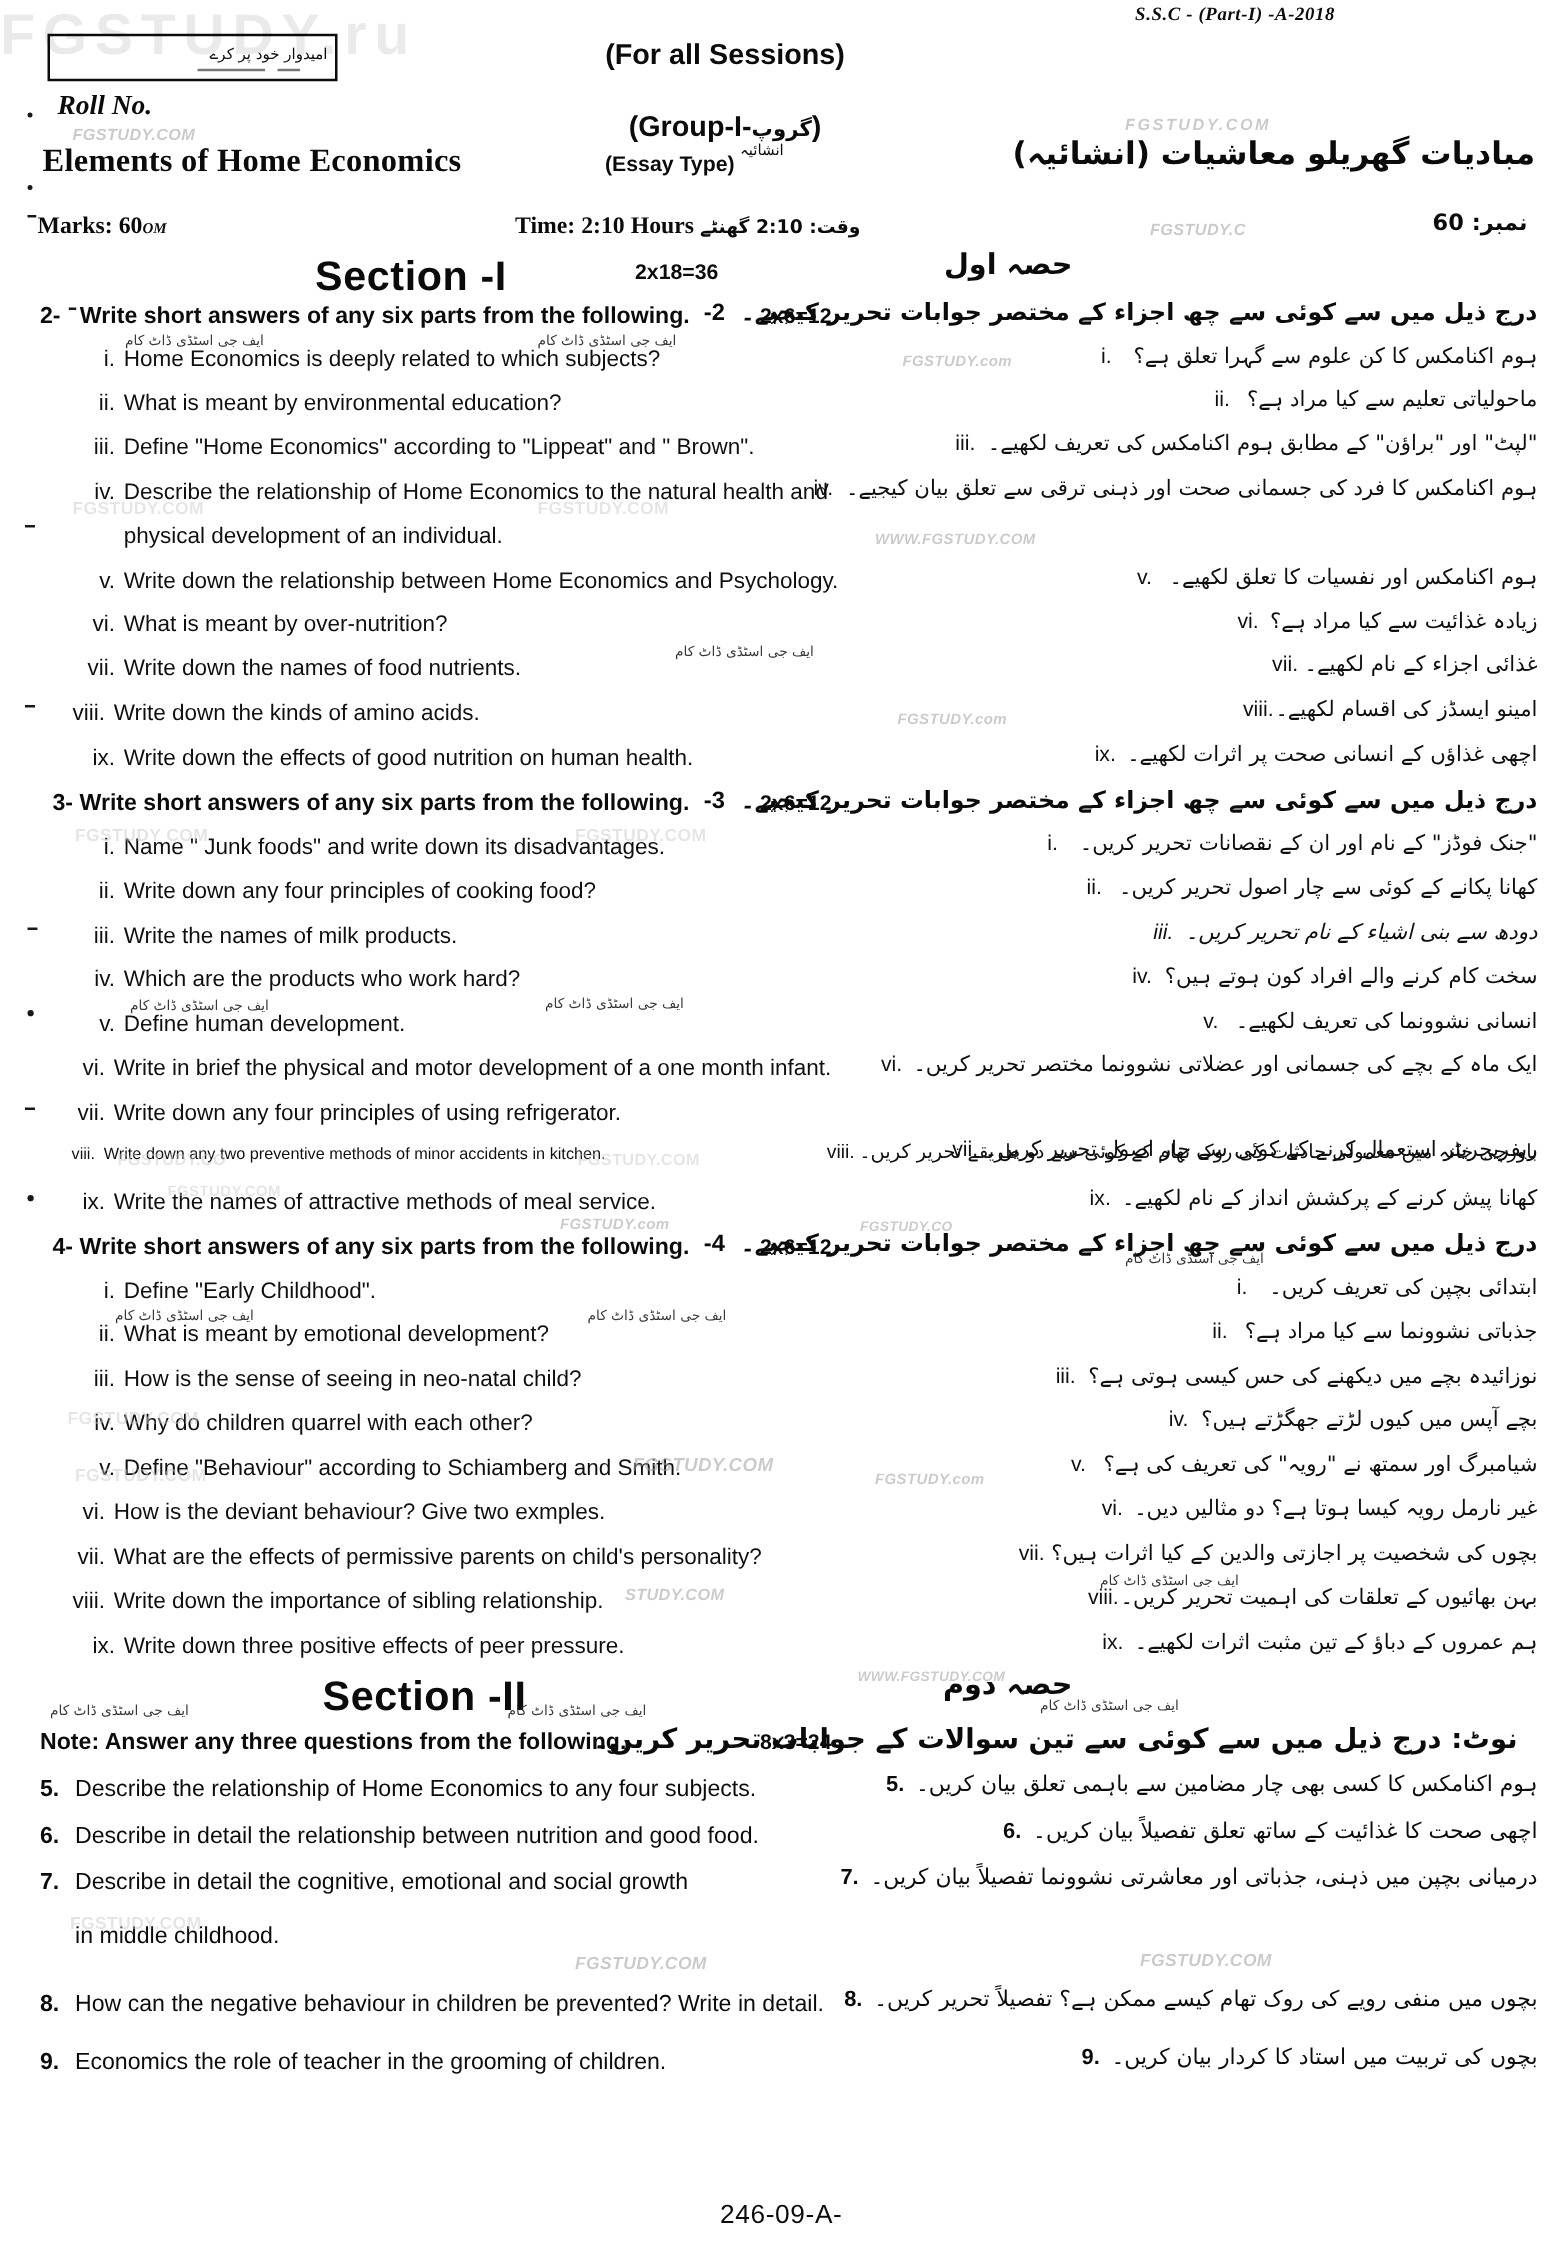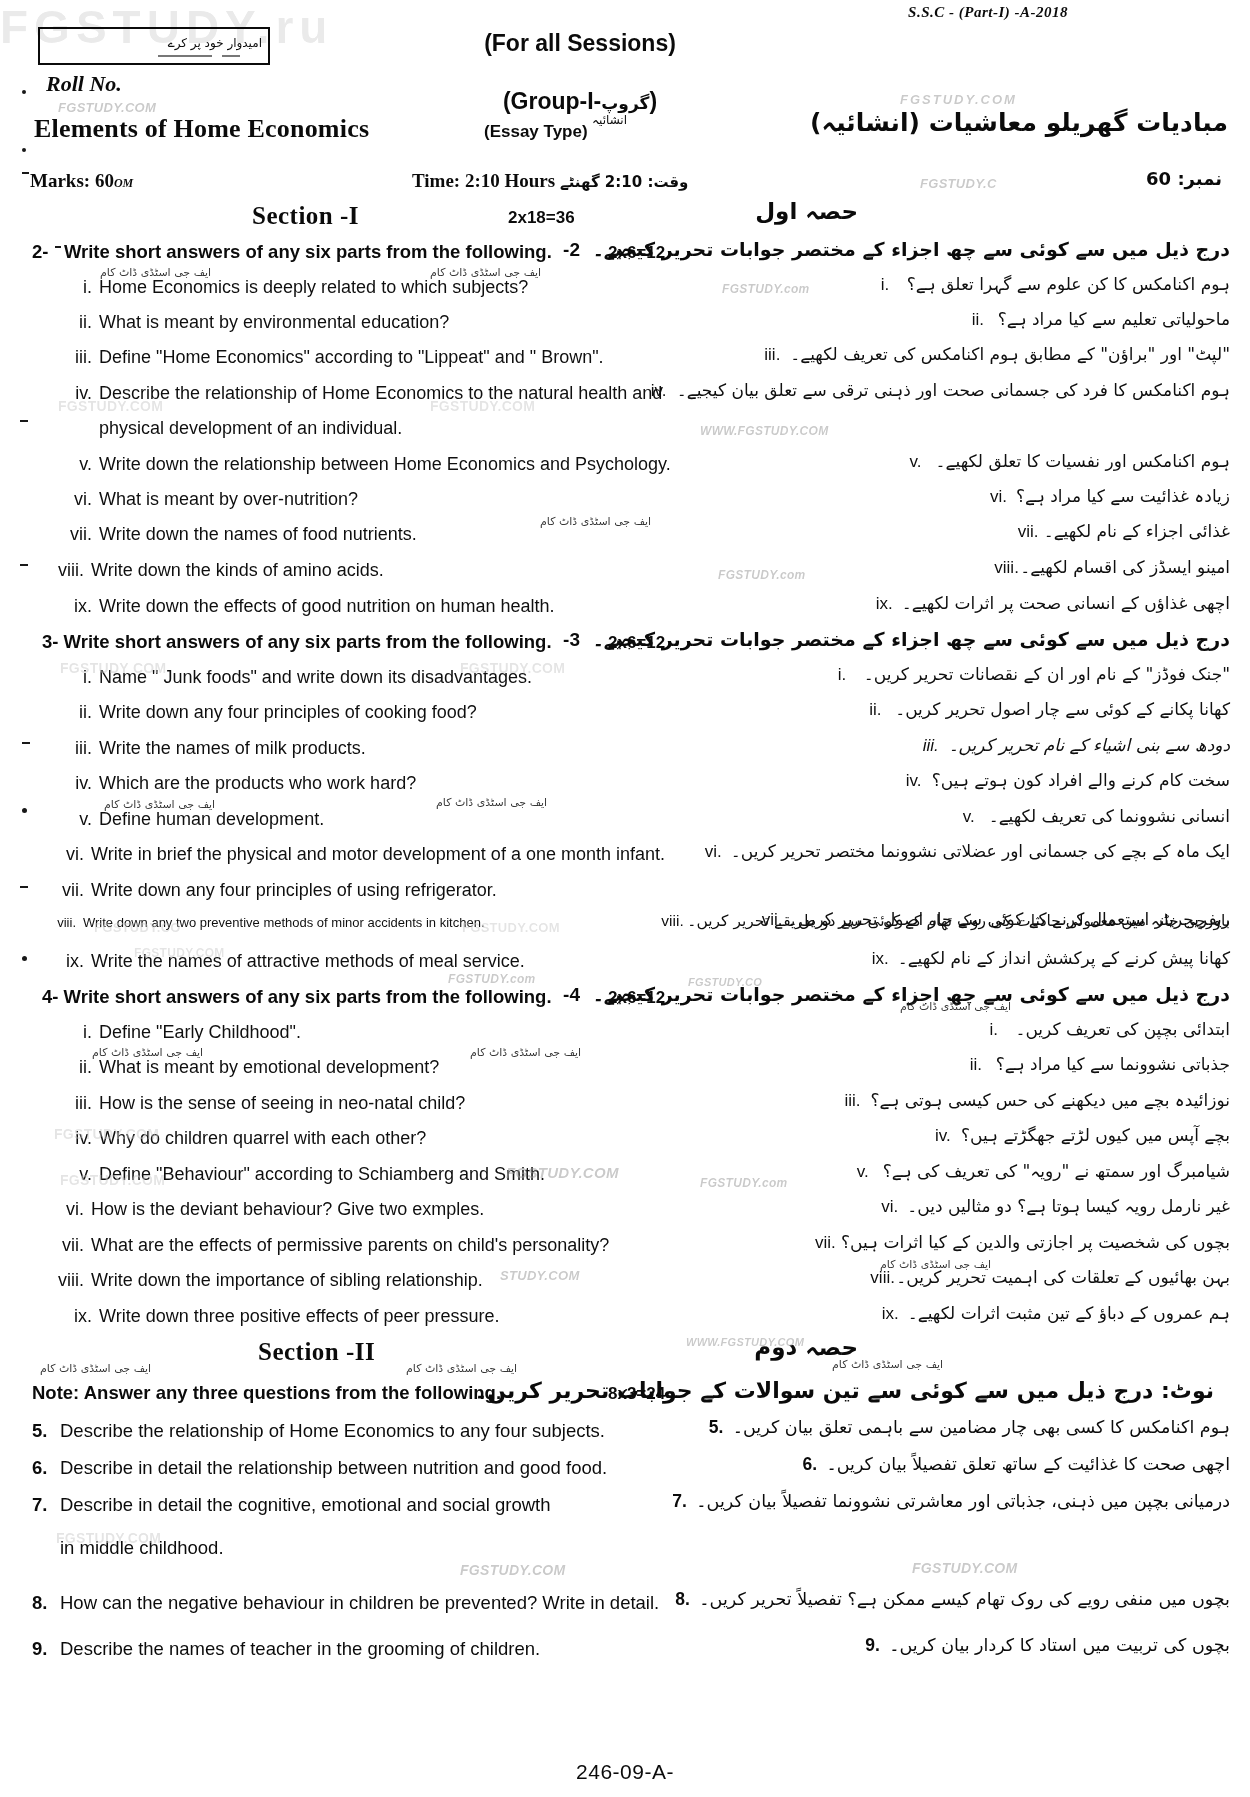--- a/index.html
+++ b/index.html
@@ -173,23 +173,23 @@
     top: 168px; right: 28px;
     font-family: "DejaVu Sans", sans-serif;
     direction: rtl;
     font-size: 18px;
     font-weight: bold;
     white-space: nowrap;
   }
 
   
   .sec-title {
-    font-family: Liberation Serif, serif;
-    font-weight: bold;
-    font-size: 25px;
+    font-family: Liberation Sans, sans-serif;
+    font-weight: bold;
+    font-size: 33px;
     letter-spacing: .5px;
   }
   .sec-marks {
     font-family: "Liberation Sans", sans-serif;
     font-weight: bold;
     font-size: 17px;
   }
   .sec-title-ur {
     font-family: "DejaVu Sans", sans-serif;
     direction: rtl;
@@ -615,21 +615,21 @@
   </div>
 
   <div class="bigq-en" style="top:1592px; left:32px;">
     <span class="bn">8.</span><span>How can the negative behaviour in children be prevented? Write in detail.</span>
   </div>
   <div class="bigq-ur" style="top:1589px;">
     <span>بچوں میں منفی رویے کی روک تھام کیسے ممکن ہے؟ تفصیلاً تحریر کریں۔</span><span class="bn">8.</span>
   </div>
 
   <div class="bigq-en" style="top:1638px; left:32px;">
-    <span class="bn">9.</span><span>Describe the names of teacher in the grooming of children.</span>
+    <span class="bn">9.</span><span>Economics the role of teacher in the grooming of children.</span>
   </div>
   <div class="bigq-ur" style="top:1635px;">
     <span>بچوں کی تربیت میں استاد کا کردار بیان کریں۔</span><span class="bn">9.</span>
   </div>
 
   <div id="footer-code">246-09-A-</div>
 
   <div class="wm" style="top:282px; left:722px; font-size:12px;">FGSTUDY.com</div>
   <div class="wm wm-light" style="top:398px; left:58px; font-size:14px;">FGSTUDY.COM</div>
   <div class="wm wm-light" style="top:398px; left:430px; font-size:14px;">FGSTUDY.COM</div>

